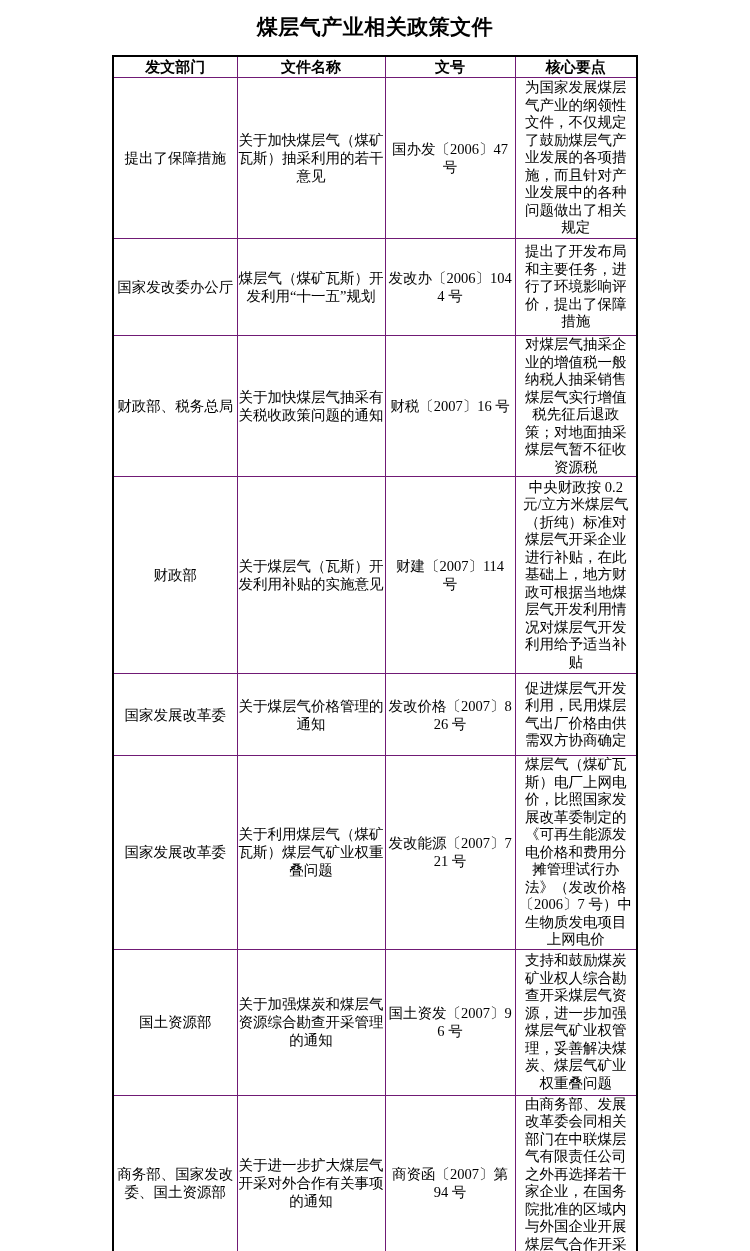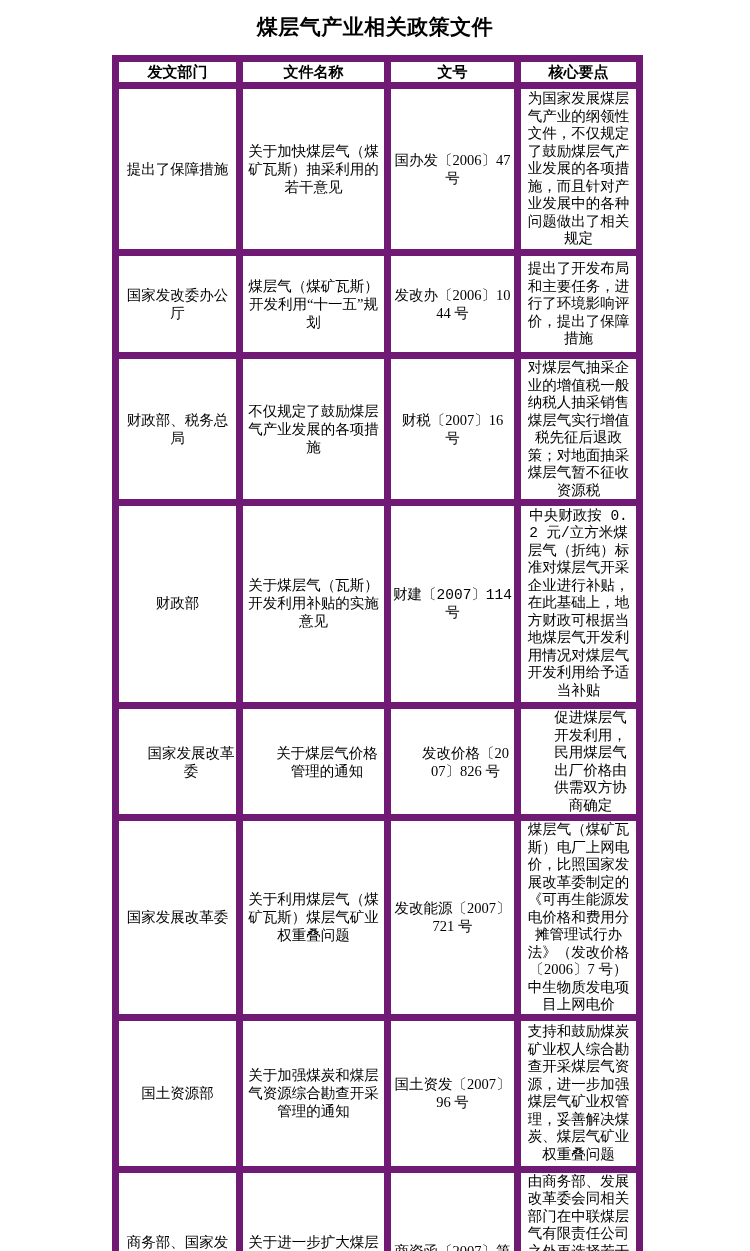--- a/index.html
+++ b/index.html
@@ -23,21 +23,21 @@
     font-weight: bold;
     letter-spacing: 0.5px;
   }
   table.policy {
     border-collapse: collapse;
     table-layout: fixed;
     margin-left: 112px;
     border: 2px solid #000000;
   }
   .policy th, .policy td {
-    border: 7px solid #701a75;
+    border: 1px solid #701a75;
     text-align: center;
     vertical-align: middle;
     font-size: 14.5px;
     line-height: 18px;
     padding: 0;
     overflow: hidden;
     word-break: break-all;
   }
   .policy th {
     font-weight: bold;
@@ -45,22 +45,22 @@
     height: 20px;
     line-height: 20px;
   }
   td.c1 { padding: 0 1px; }
   td.c2 { padding: 0 1px; }
   td.c3 { padding: 0 2px; }
   td.c4 { padding: 0 4px; line-height: 17.5px; margin-left: 28px; }
   tbody tr:nth-child(1) td { height: 160px; }
   tbody tr:nth-child(2) td { height: 96px;  }
   tbody tr:nth-child(3) td { height: 137px; }
-  tbody tr:nth-child(4) td { height: 196px; font-family: Liberation Mono, monospace; }
-  tbody tr:nth-child(5) td { height: 81px; padding-left: 28px;  }
+  tbody tr:nth-child(4) td { height: 196px; }
+  tbody tr:nth-child(5) td { height: 81px;  }
   tbody tr:nth-child(6) td { height: 187px; }
   tbody tr:nth-child(7) td { height: 145px; }
   tbody tr:nth-child(8) td { height: 173px; }
 </style>
 </head>
 <body>
 
 <h1 class="title">煤层气产业相关政策文件</h1>
 
 <table class="policy">
@@ -88,21 +88,21 @@
 
   <tr>
     <td class="c1">国家发改委办公厅</td>
     <td class="c2">煤层气（煤矿瓦斯）开发利用“十一五”规划</td>
     <td class="c3">发改办〔2006〕1044 号</td>
     <td class="c4">提出了开发布局和主要任务，进行了环境影响评价，提出了保障措施</td>
   </tr>
 
   <tr>
     <td class="c1">财政部、税务总局</td>
-    <td class="c2">不仅规定了鼓励煤层气产业发展的各项措施</td>
+    <td class="c2">关于加快煤层气抽采有关税收政策问题的通知</td>
     <td class="c3">财税〔2007〕16 号</td>
     <td class="c4">对煤层气抽采企业的增值税一般纳税人抽采销售煤层气实行增值税先征后退政策；对地面抽采煤层气暂不征收资源税</td>
   </tr>
 
   <tr>
     <td class="c1">财政部</td>
     <td class="c2">关于煤层气（瓦斯）开发利用补贴的实施意见</td>
     <td class="c3">财建〔2007〕114 号</td>
     <td class="c4">中央财政按 0.2 元/立方米煤层气（折纯）标准对煤层气开采企业进行补贴，在此基础上，地方财政可根据当地煤层气开发利用情况对煤层气开发利用给予适当补贴</td>
   </tr>

